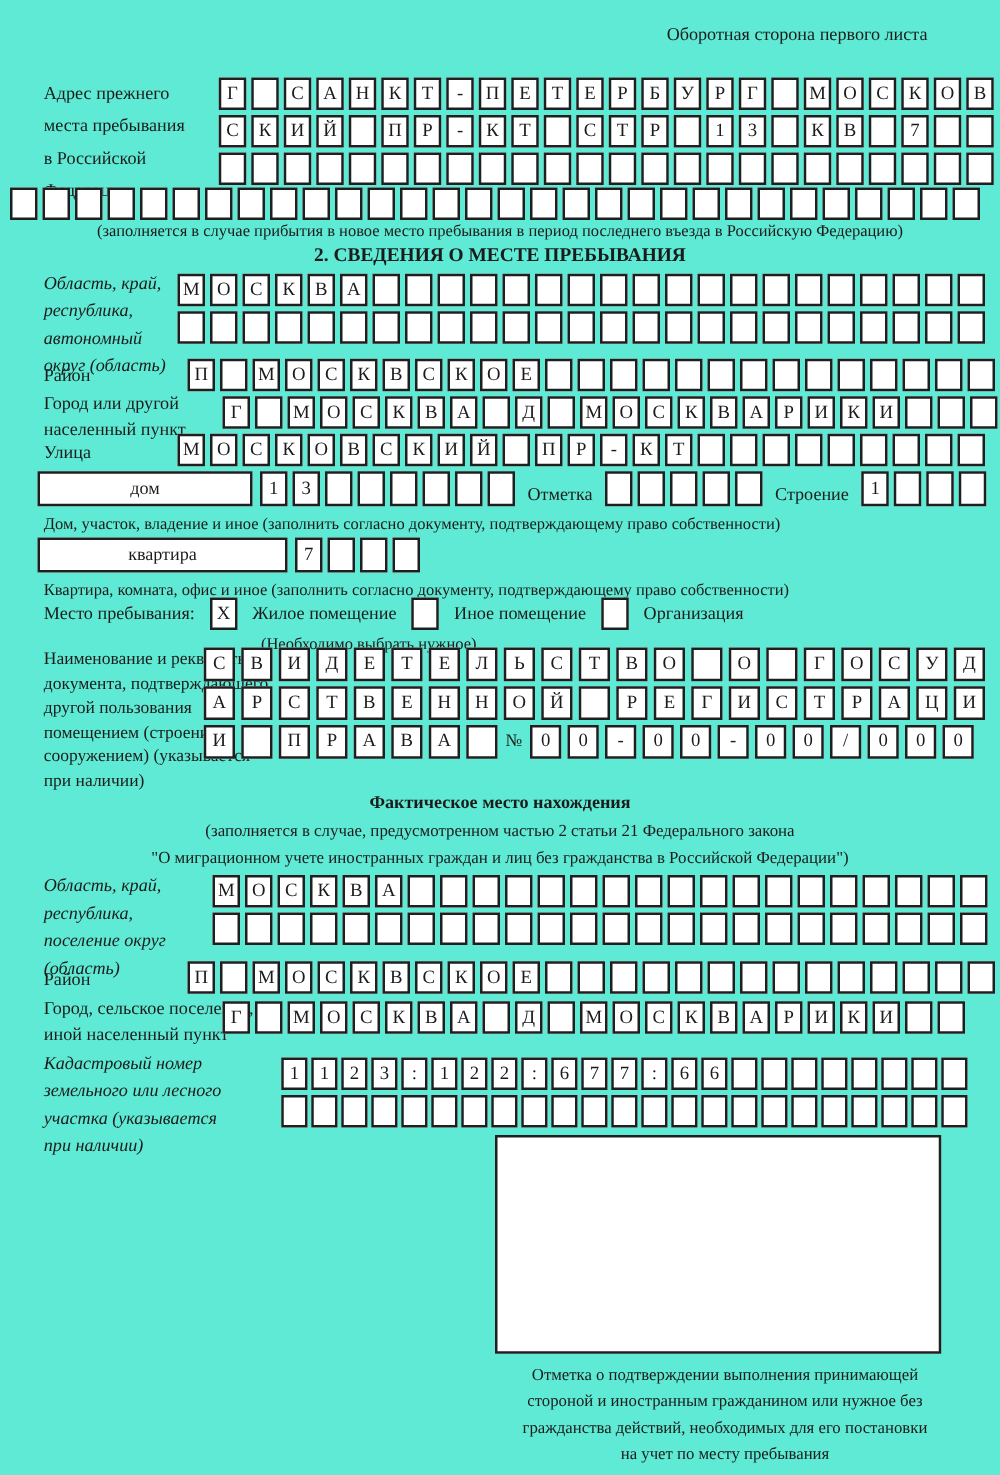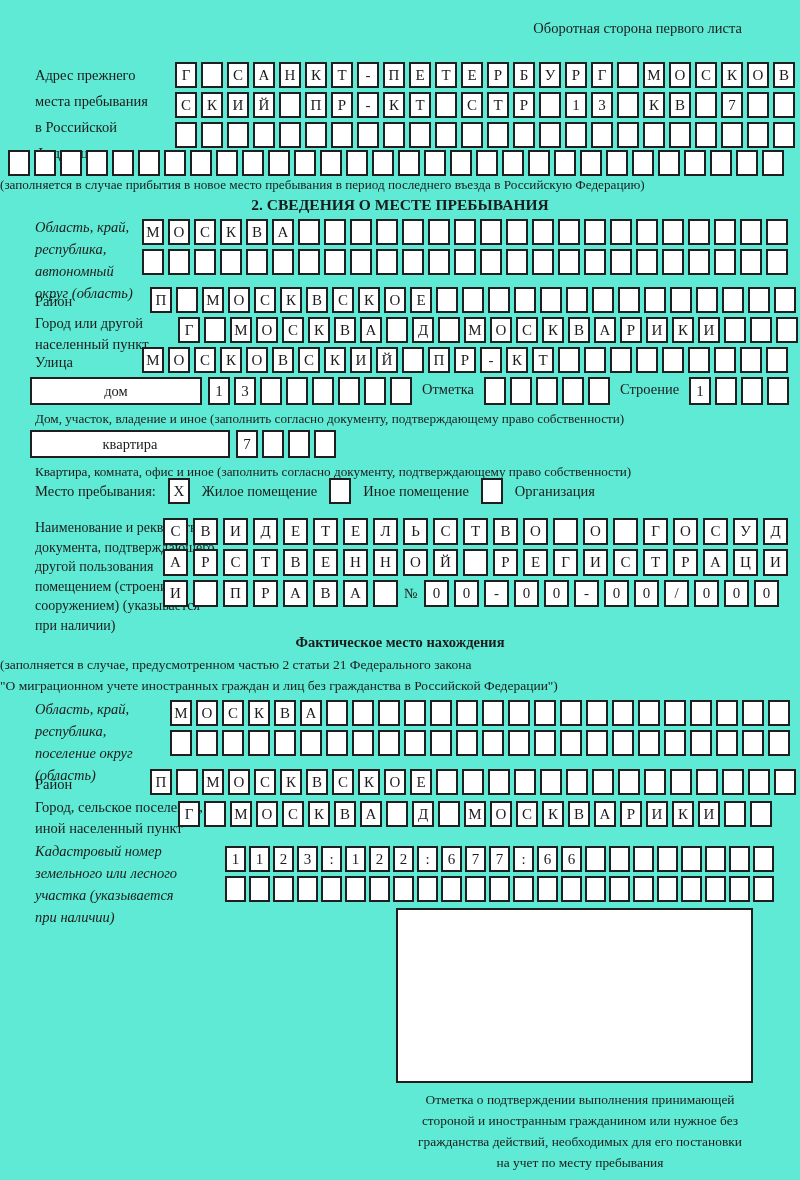--- a/index.html
+++ b/index.html
@@ -12,26 +12,26 @@
   .cells.doc{gap:5px;}
   .cells.doc .cell{width:25px;height:27px;}
   .cells.cad{gap:3px;}
   .cells.cad .cell{width:21px;}
   .h28 .cell{height:28px;}
   .lbl{position:absolute;font-size:14.5px;line-height:26px;}
   .lh22{line-height:22px;font-style:italic;}
   .lh21{line-height:21px;}
   .lh19{font-size:14px;line-height:19.5px;}
   .cap{position:absolute;font-size:13.2px;}
-  .center{left:0;right:0;}
+  .center{left:0;right:0;text-align:center;}
   .heading{position:absolute;left:0;right:0;text-align:center;font-weight:bold;font-size:15.5px;}
   .heading2{position:absolute;left:0;right:0;text-align:center;font-weight:bold;font-size:14.5px;}
   .widebox{border:2px solid #1f1f1f;height:28px;box-sizing:border-box;flex:0 0 auto;
            display:flex;align-items:center;justify-content:center;font-size:14.5px;background:#fff;}
-  .hrow{position:absolute;display:flex;align-items:flex-start;gap:6px;}
+  .hrow{position:absolute;display:flex;align-items:flex-end;gap:6px;}
   .inl{font-size:14.5px;padding-top:4px;margin:0 4px;white-space:nowrap;}
   .stay{position:absolute;display:flex;align-items:center;gap:12px;font-size:14.5px;white-space:nowrap;}
   .rowflex{display:flex;align-items:center;gap:5px;}
   .nosign{font-size:14px;width:16px;text-align:center;}
   .stampbox{position:absolute;border:2px solid #1f1f1f;box-sizing:border-box;background:#fff;}
 </style>
 </head>
 <body>
 
 <div class="page">
@@ -351,20 +351,21 @@
 
   <div class="stay" style="left:35px;top:478px">
     <span>Место пребывания:</span>
     <span class="cell">X</span>
     <span>Жилое помещение</span>
     <span class="cell"></span>
     <span>Иное помещение</span>
     <span class="cell"></span>
     <span>Организация</span>
   </div>
+  <div class="cap" style="left:140px;top:507px;width:310px;text-align:center">(Необходимо выбрать нужное)</div>
 
   <div class="lbl lh19" style="left:35px;top:518px">
     <div>Наименование и реквизиты</div>
     <div>документа, подтверждающего</div>
     <div>другой пользования</div>
     <div>помещением (строением,</div>
     <div>сооружением) (указывается</div>
     <div>при наличии)</div>
   </div>
   <div class="cells doc abs" style="left:163px;top:518px">

